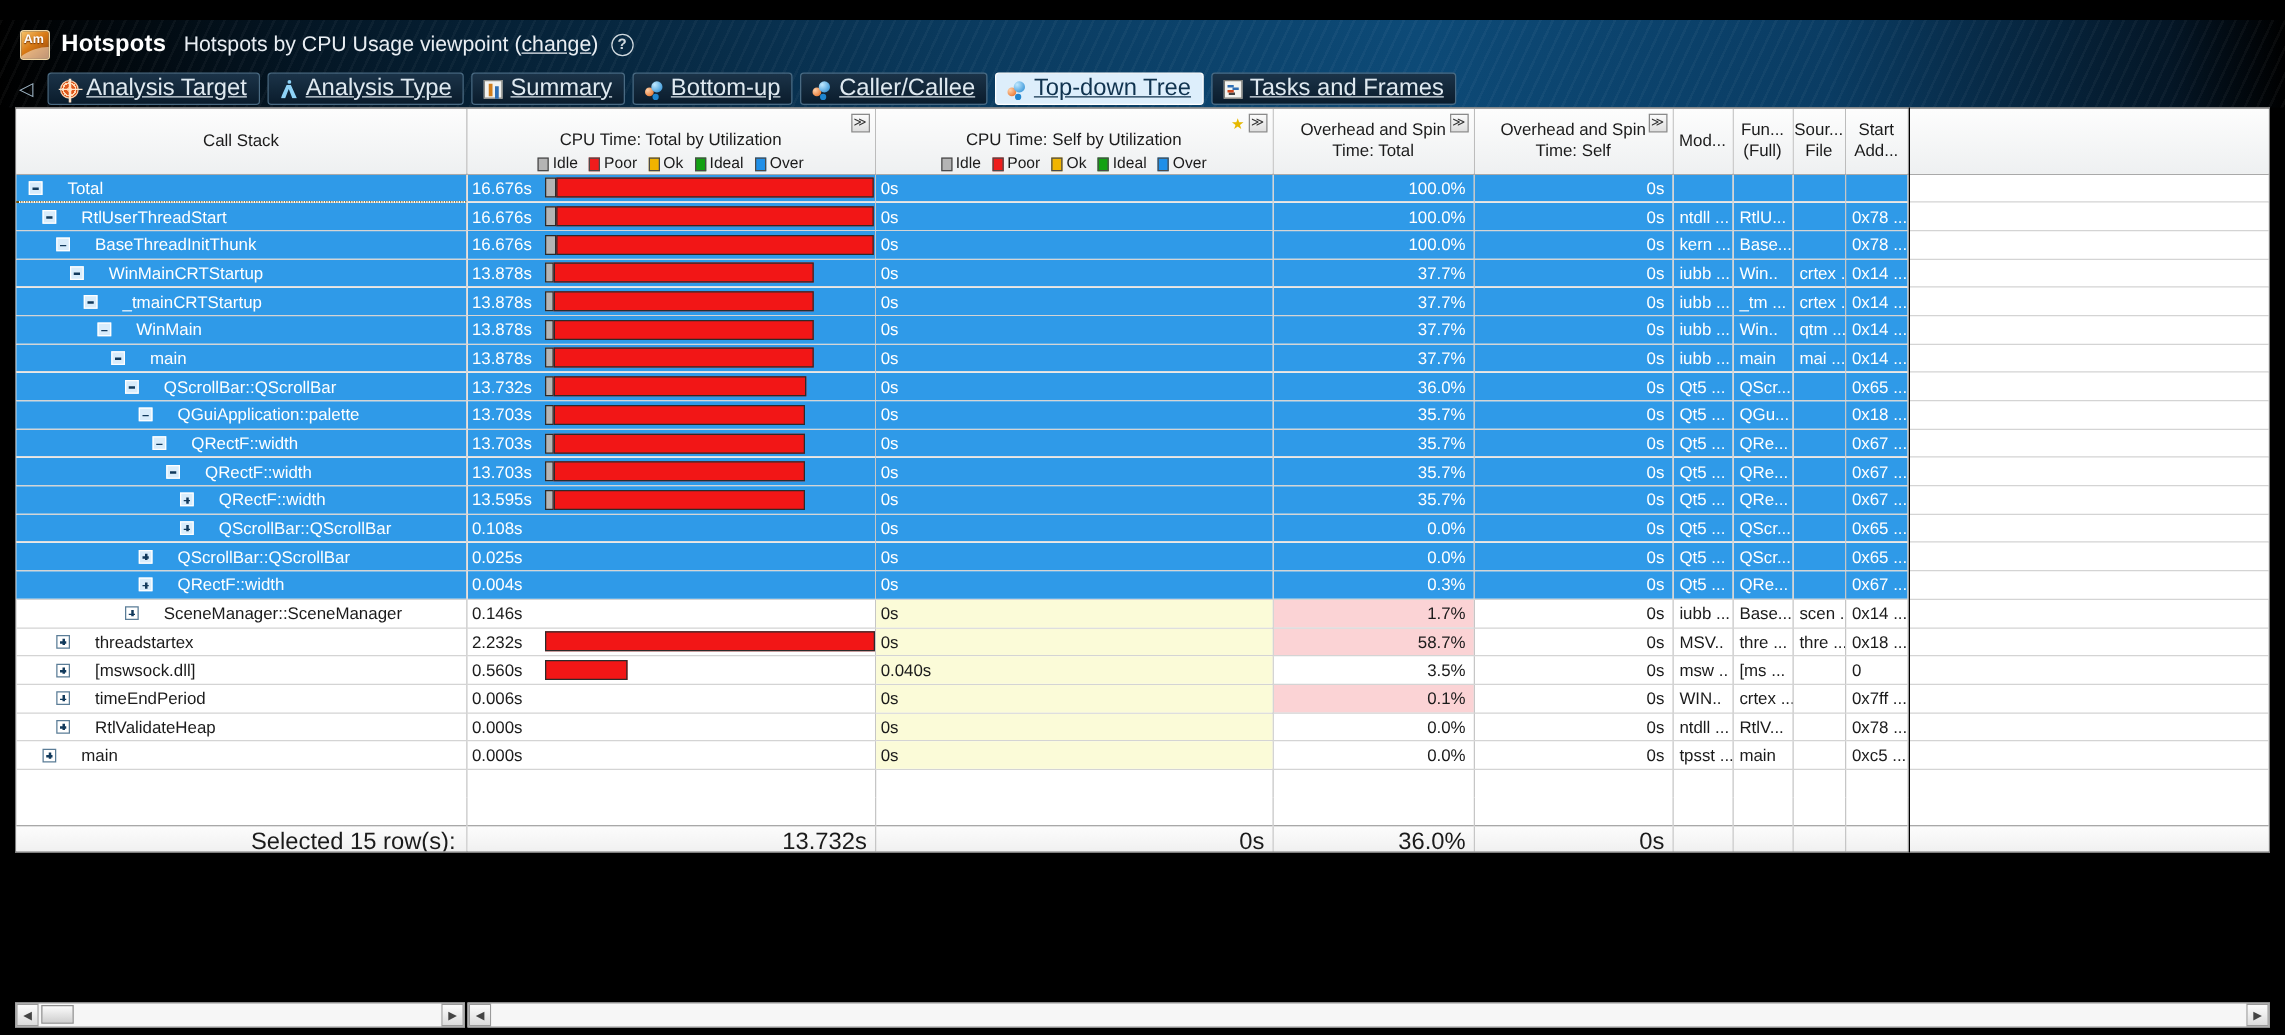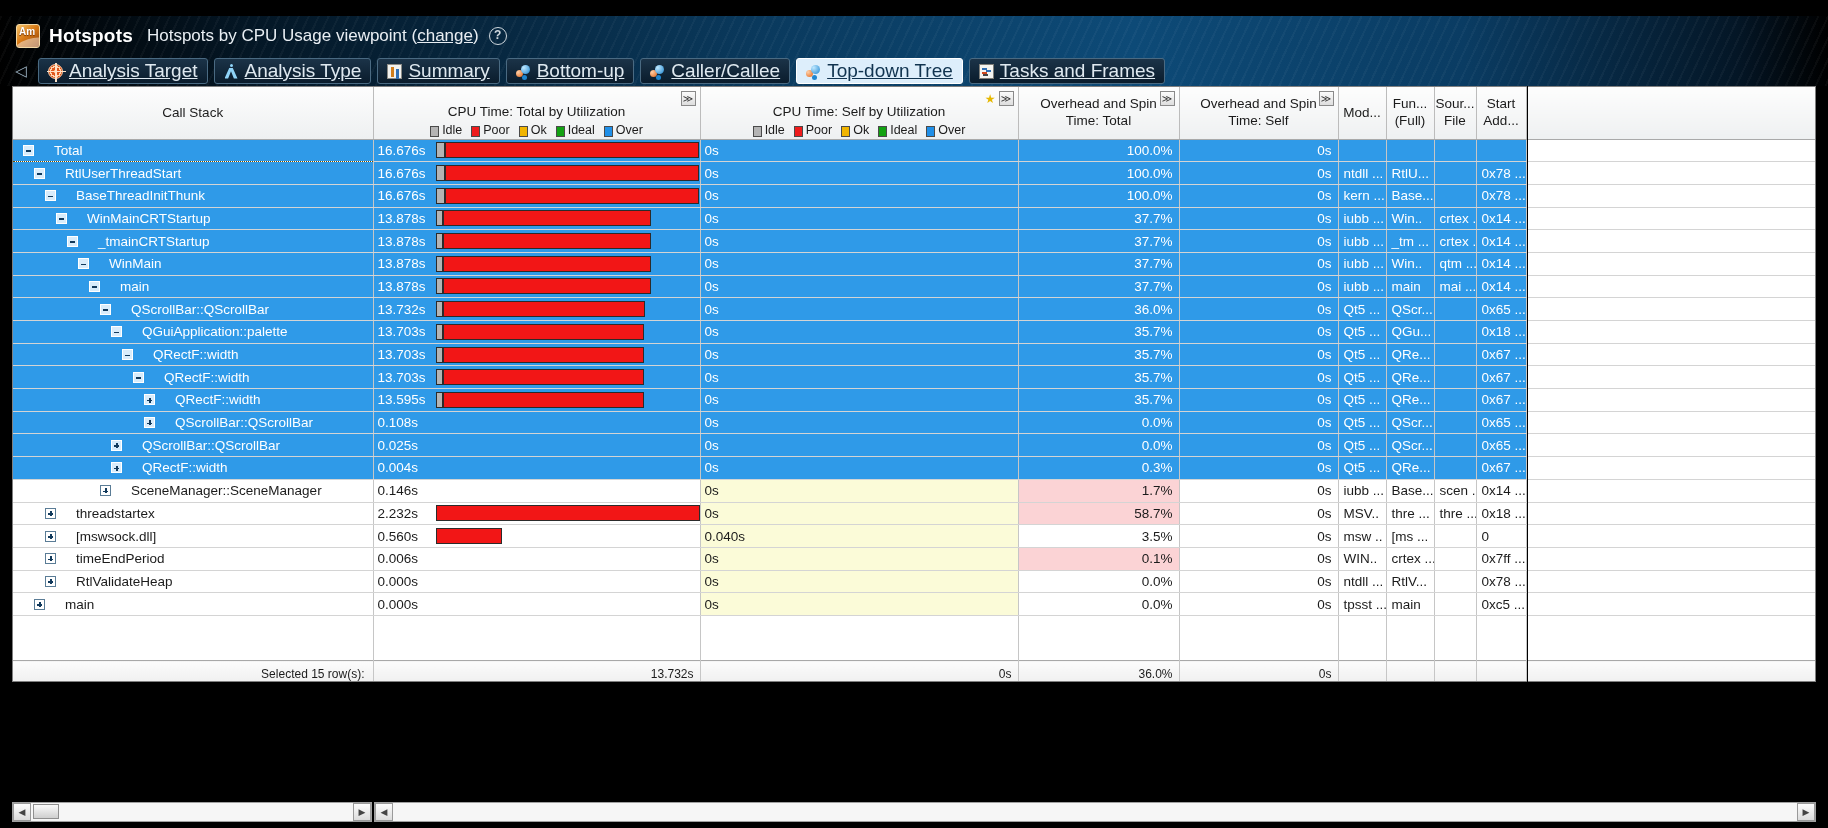--- a/index.html
+++ b/index.html
@@ -229,21 +229,21 @@
 
   td.yellow { background: #fbfbd8; }
   td.pink   { background: #fbd3d5; }
   td.modcol { text-align: left; padding-left: 5px; }
 
   
   .footer-row td {
     background: linear-gradient(to bottom,#fcfcfc,#ededed);
     border-top: 1px solid #a8a8a8;
     border-bottom: 1px solid #a8a8a8;
-    height: 26px; font-size: 12px;
+    height: 26px; font-size: 19px;
   }
   .footer-row td.stack { text-align: right; padding-right: 8px; }
 
   
   .hscroll {
     position: absolute; bottom: 6px; height: 20px;
     background: #f0f0f0; border: 1px solid #a0a0a0;
     display: flex; align-items: center;
   }
   .hscroll.left { left: 12px; width: 360px; }

